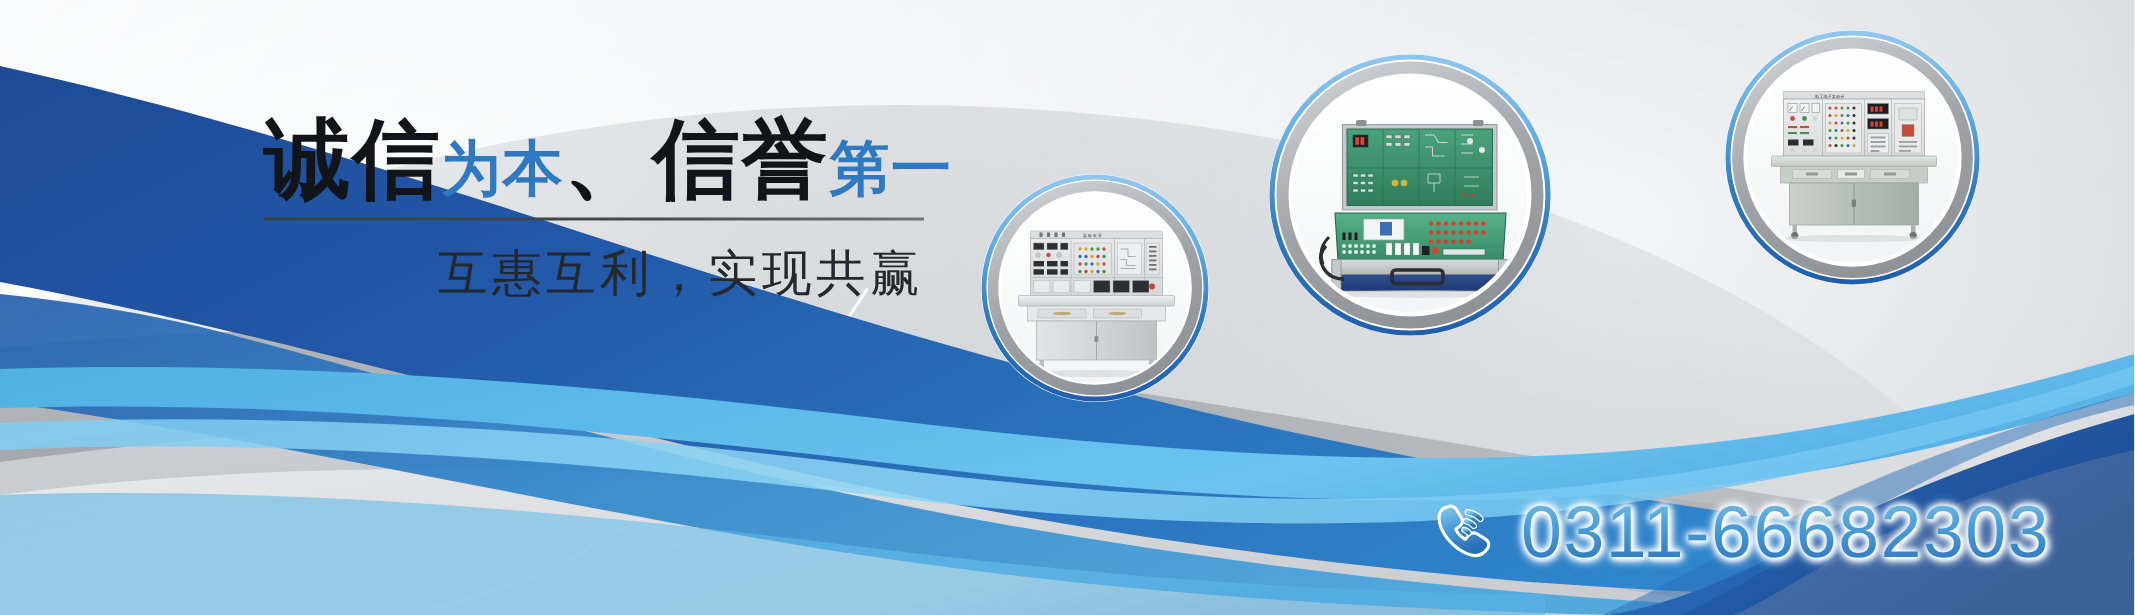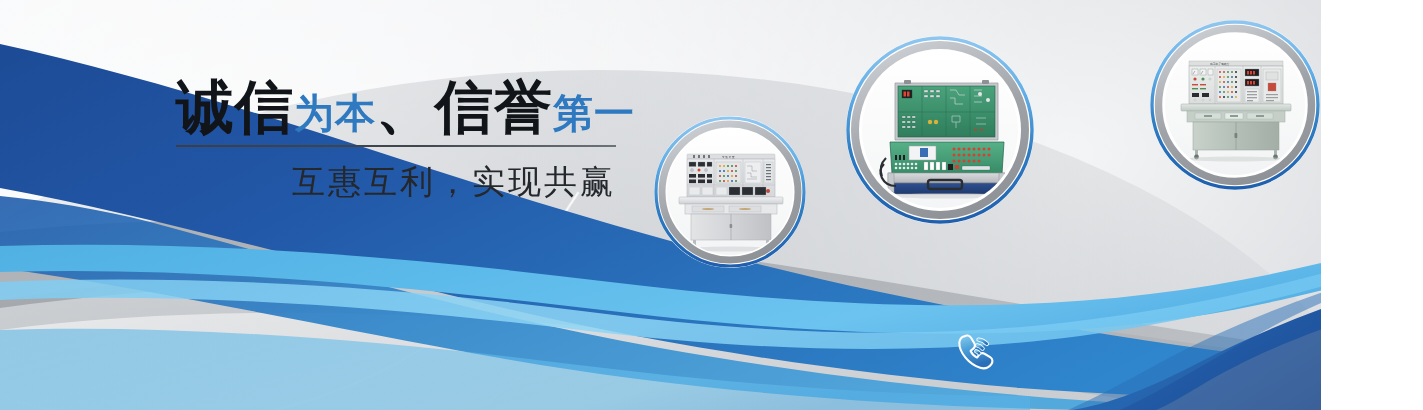--- a/index.html
+++ b/index.html
@@ -2,21 +2,21 @@
 <html><head>
 <meta charset="utf-8">
 <style>
   html, body {
     margin: 0;
     padding: 0;
     background: #ffffff;
   }
   #banner {
     position: relative;
-    width: 1321px;
+    width: 1423px;
     height: 410px;
     overflow: hidden;
     font-family: "Liberation Sans", "DejaVu Sans", sans-serif;
     background: linear-gradient(118deg, #f4f5f7 0%, #eceef1 22%, #e2e4e8 45%, #d3d6da 70%, #c9ccd1 100%);
   }
 
   
   .bg-layer { position: absolute; inset: 0; }
 
   .sheen-a {
@@ -789,15 +789,19 @@
                    c1.2 -1.5 2.9 -1.8 4.6 -0.8 l5.2 3.2 c2 1.2 2.4 3.5 0.8 5.6 -2.4 3.1 -6 4.3 -9.9 3.1
                    -5.2 -1.6 -10.3 -5.1 -14.2 -9.8 -3.9 -4.7 -6 -9.6 -5.9 -14.1 0.1 -2.4 1.2 -4.2 3.1 -5.4 z"></path>
         </g>
         <g stroke="url(#phGrad)" stroke-width="2.6" stroke-linecap="round" fill="none">
           <path d="M26.5 12.5 c3.2 0.4 6.2 2 8.4 4.4"></path>
           <path d="M25.2 18.4 c2.1 0.4 4 1.5 5.4 3.2"></path>
           <path d="M24.2 24.2 c1.2 0.3 2.2 1 2.9 2"></path>
         </g>
       </svg>
     </span>
+    <span class="phone-num-wrap">
+      <span class="phone-number-stroke">0311-66682303</span>
+      <span class="phone-number">0311-66682303</span>
+    </span>
   </div>
 
 </div>
 
 </body></html>

